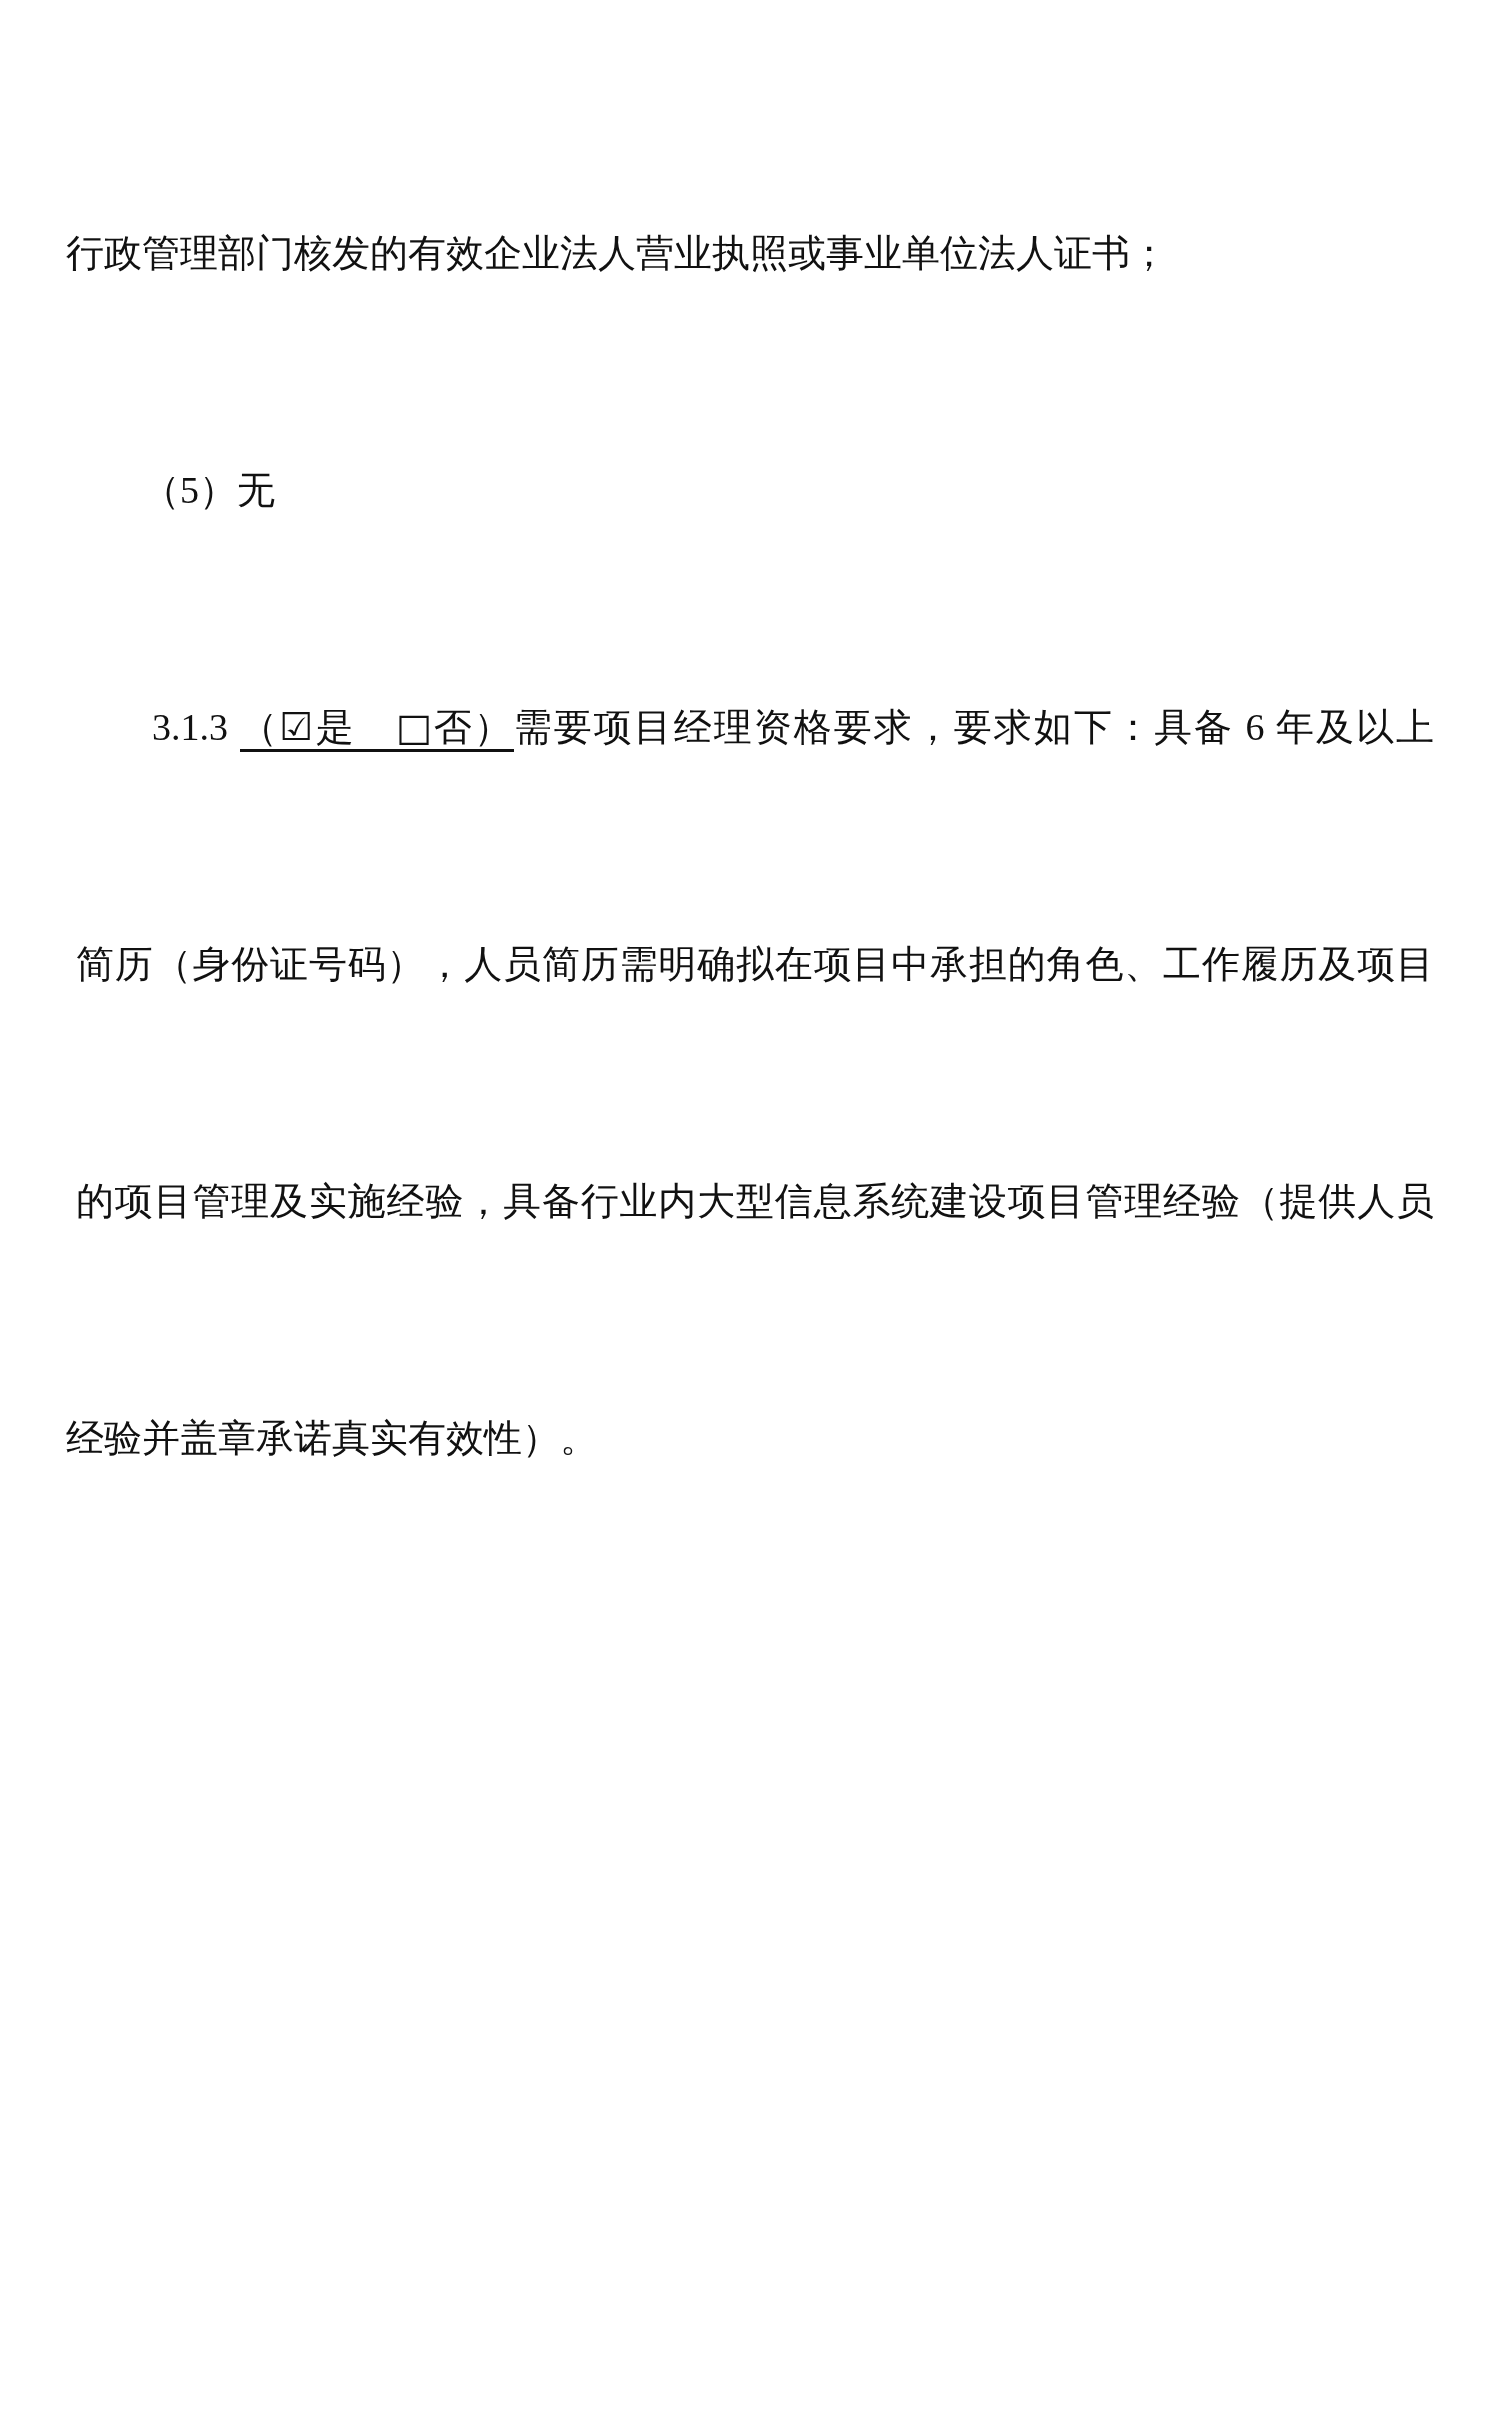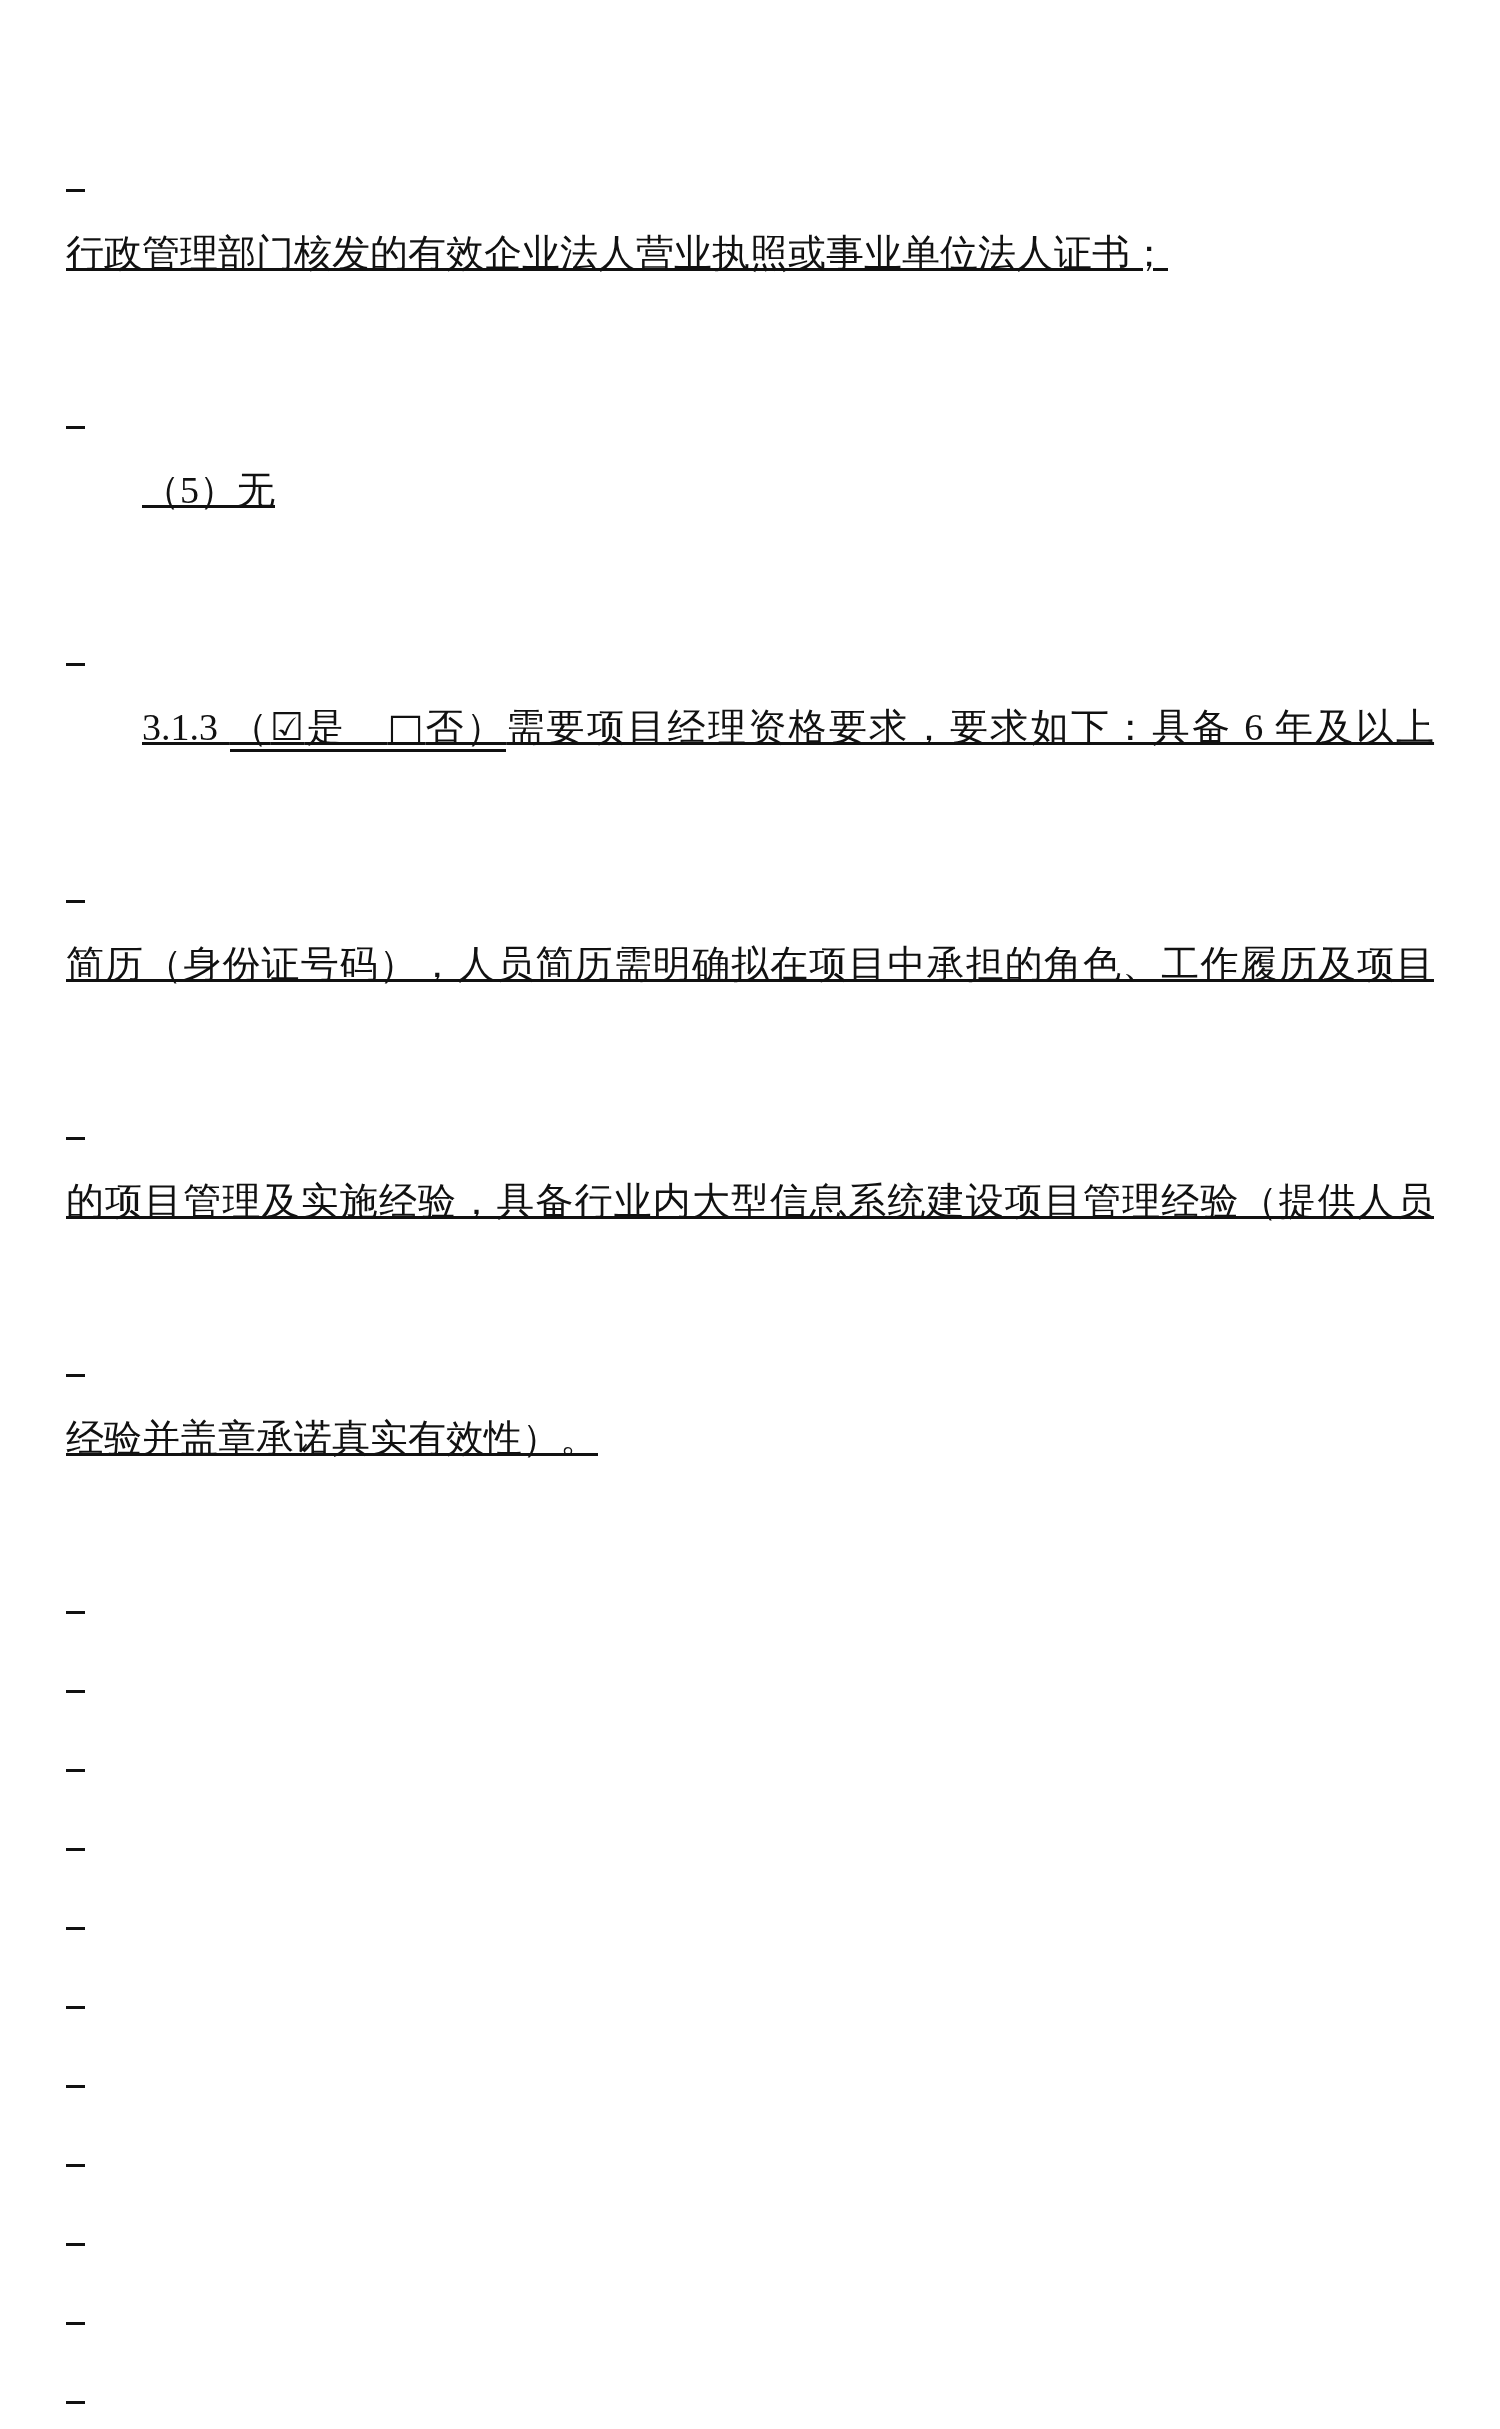--- a/index.html
+++ b/index.html
@@ -8,25 +8,24 @@
     width:1500px; height:2429px;
     box-sizing:border-box;
     padding:56px 66px 0 66px;
     background:#ffffff;
     color:#111111;
     font-family:"Liberation Serif","DejaVu Serif",serif;
     font-size:38px;
     line-height:79px;
     white-space:pre-wrap;
     overflow:hidden;
-    text-decoration:underline;
   }
   p { margin:0; }
   .ind { text-indent:76px; }
-  .fill { text-align:justify; text-align-last:justify; }
+  .fill { text-align:justify; text-align-last:justify;margin-left:10px; }
   .u { border-bottom:3px solid #111111; padding-bottom:1px; }
   .cbx { font-family:"DejaVu Sans",sans-serif; font-weight:700; }
   .box { font-family:"DejaVu Sans",sans-serif; font-weight:400; }
 </style>
 </head>
 <body>
 
 <div class="page">
   <p><span>行政管理部门核发的有效企业法人营业执照或事业单位法人证书；</span></p>
   <p class="ind"><span>（5）无</span></p>

